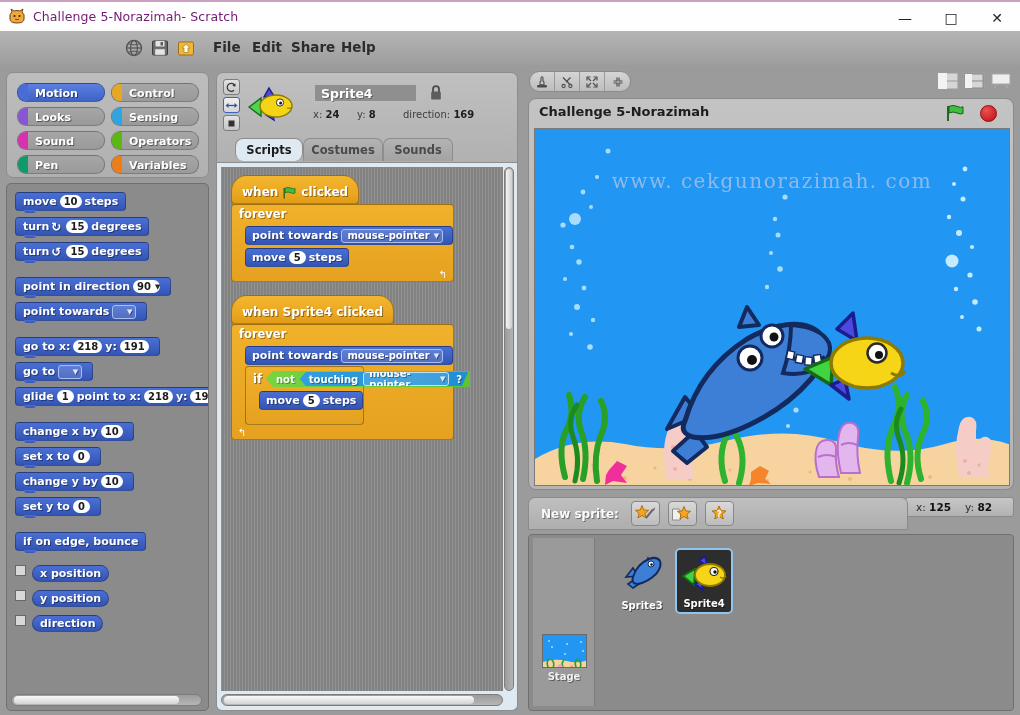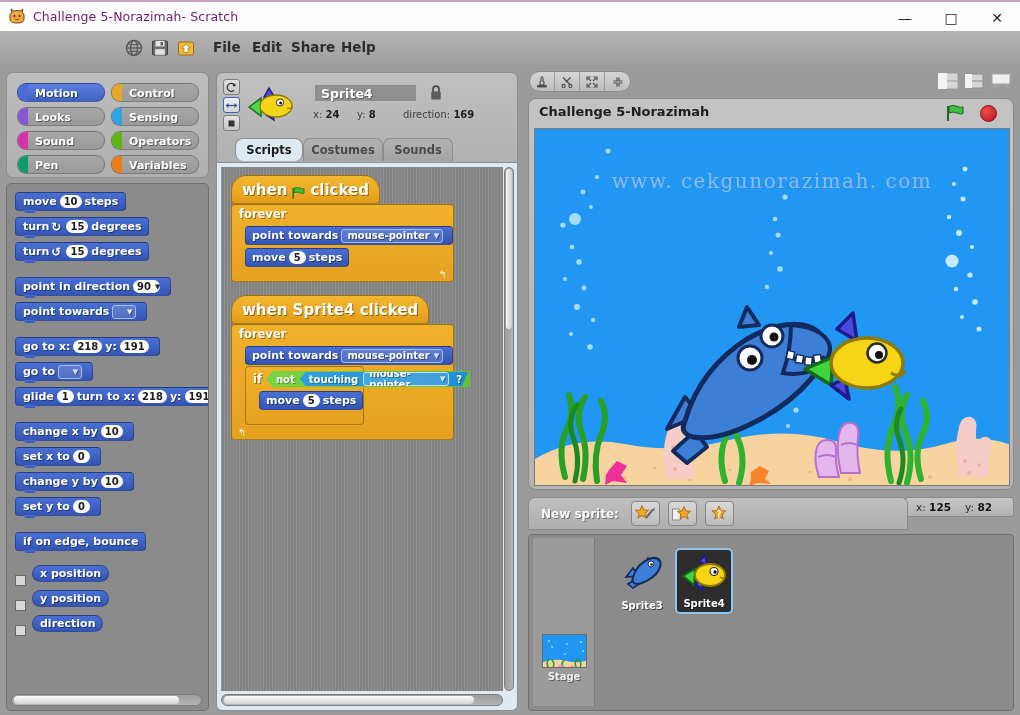--- a/index.html
+++ b/index.html
@@ -140,21 +140,21 @@
     background: rgba(255,255,255,.14); border: 1px solid #a8c0f0; border-radius: 3px;
     color: #fff; font-size: 10px; min-width: 24px;
   }
   .drop.wide { min-width: 86px; }
   .caret { font-size: 7px; margin-left: 4px; color: #dfe7fb; }
   .numfield.dd { padding-right: 0; }
   .cbox {
     display: inline-block; width: 11px; height: 11px; background: #d8d8d8;
     border: 1px solid #676767; vertical-align: middle; margin-right: 6px;
   }
-  .palrow { display: flex; align-items: flex-end; margin-bottom: 4px; }
+  .palrow { display: flex; align-items: flex-start; margin-bottom: 4px; }
   .spacer { height: 10px; }
 
   
   .turnicon { font-size: 12px; margin: 0 2px; }
 
   
   #mid-header {
     position: absolute; left: 216px; top: 41px; width: 302px; height: 91px;
     background: linear-gradient(to bottom,#c0c0c0,#b1b1b1);
     border: 1px solid #8d8d8d; border-radius: 7px 7px 0 0;
@@ -237,21 +237,21 @@
   }
 
   
   .stack { position: absolute; }
   .hatblk {
     position: relative; display: inline-flex; align-items: flex-end;
     height: 29px; padding: 0 10px 4px 10px;
     background: linear-gradient(to bottom,#f2b62f 0%,#eca823 60%,#e09c17 100%);
     border: 1px solid rgba(0,0,0,.3);
     border-radius: 16px 16px 4px 4px;
-    font-family: "DejaVu Sans", sans-serif; font-size: 15px; font-weight: bold;
+    font-family: "DejaVu Sans", sans-serif; font-size: 12px; font-weight: bold;
     color: #fff; text-shadow: 1px 1px 0 rgba(0,0,0,.4);
     white-space: nowrap;
   }
   .cwrap {
     position: relative;
     background: linear-gradient(to bottom,#f0b12b,#e5a11f);
     border: 1px solid rgba(0,0,0,.3);
     border-radius: 4px;
     padding: 19px 0 0 0;
     width: max-content;
@@ -559,21 +559,21 @@
         <div class="blk motion">
           <span>go to</span>
           <span class="drop">
             <span></span>
             <span class="caret">▼</span>
           </span>
         </div><br>
         <div class="blk motion">
           <span>glide</span>
           <span class="numfield">1</span>
-          <span>turn to x:</span>
+          <span>point to x:</span>
           <span class="numfield">218</span>
           <span>y:</span>
           <span class="numfield">191</span>
         </div>
         <div class="spacer"></div>
         <div class="blk motion">
           <span>change x by</span>
           <span class="numfield">10</span>
         </div><br>
         <div class="blk motion">

